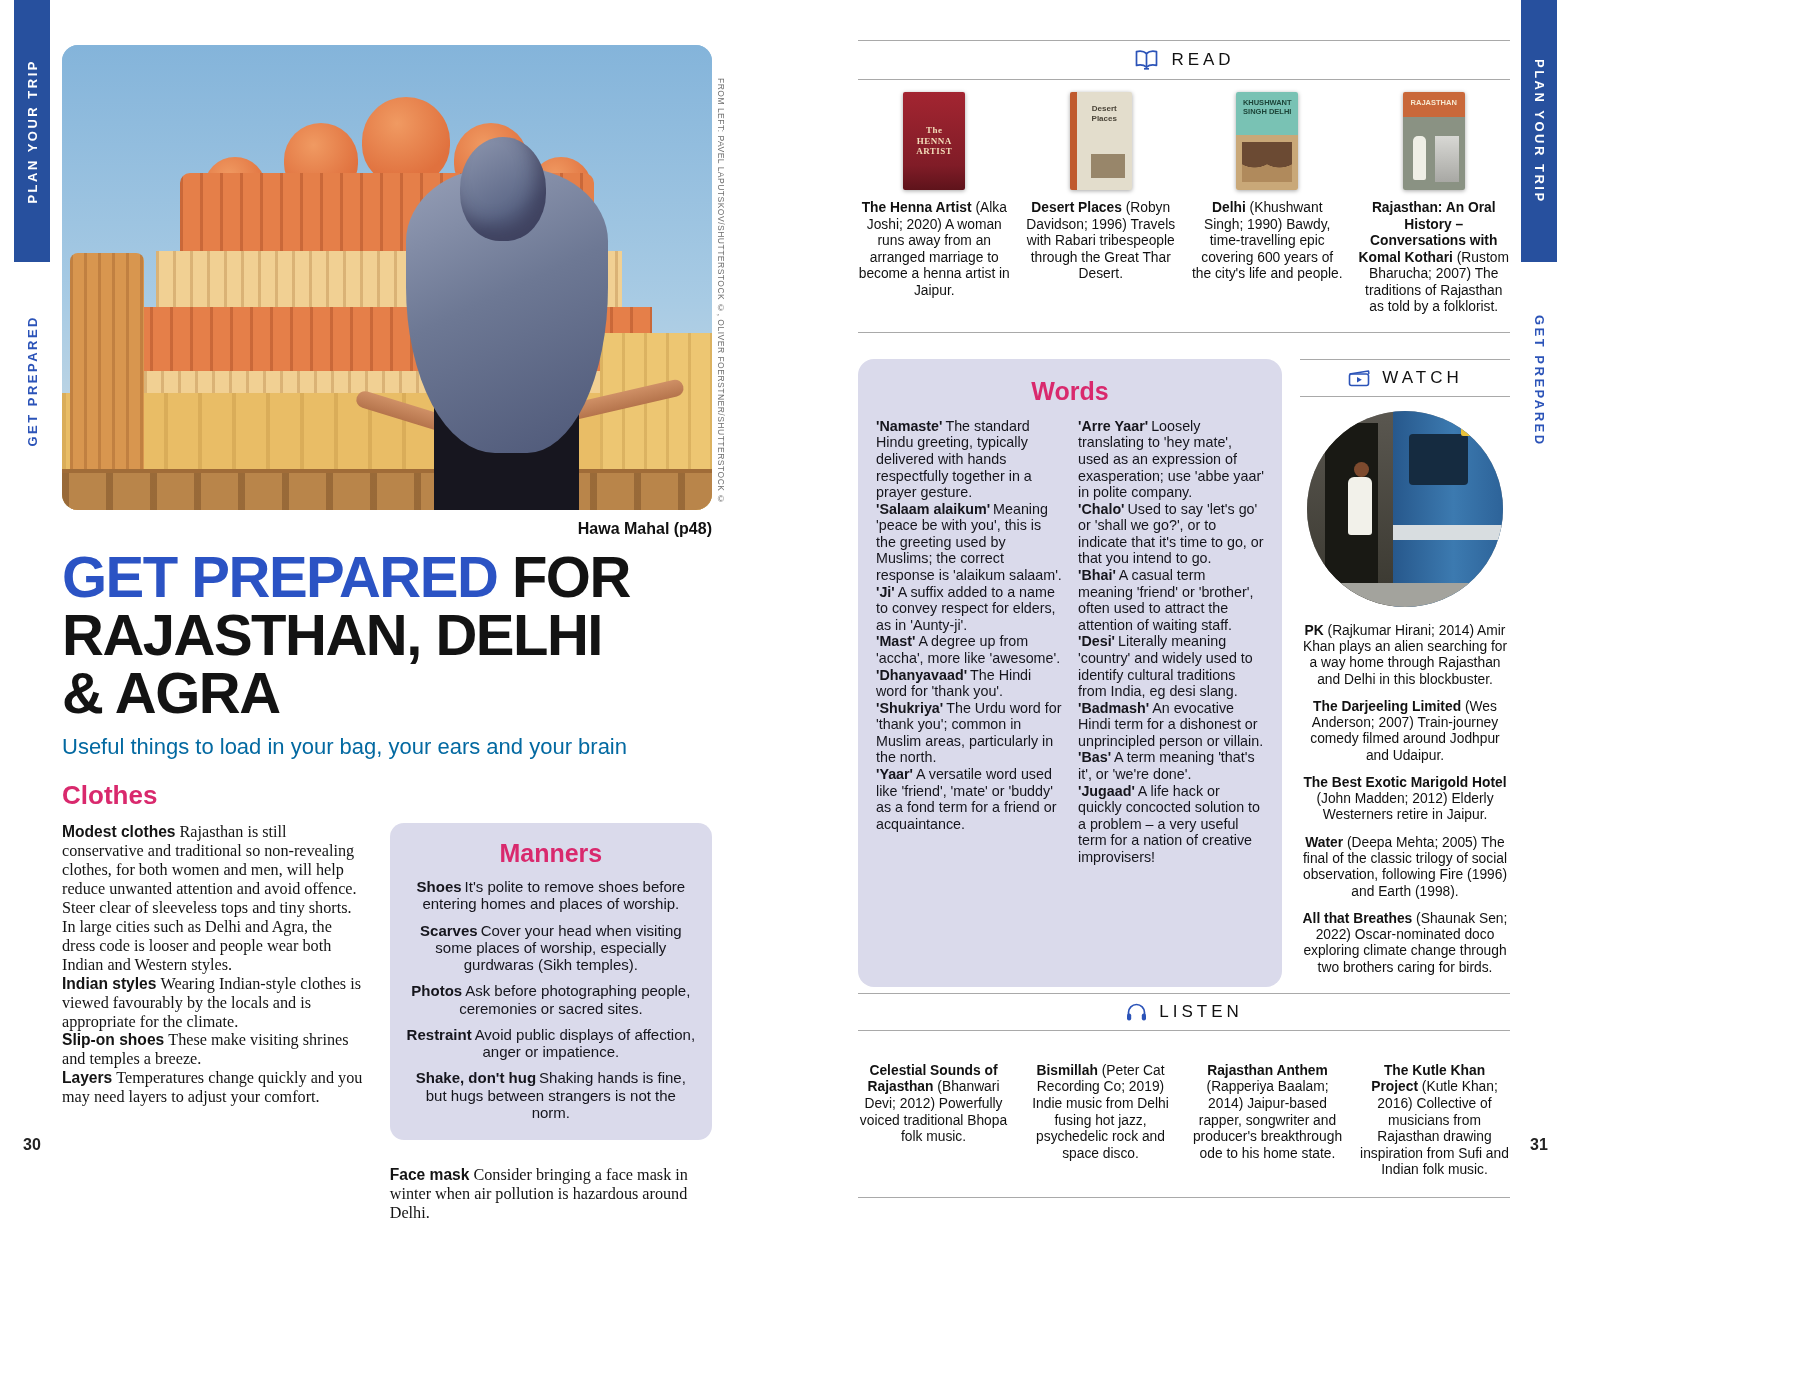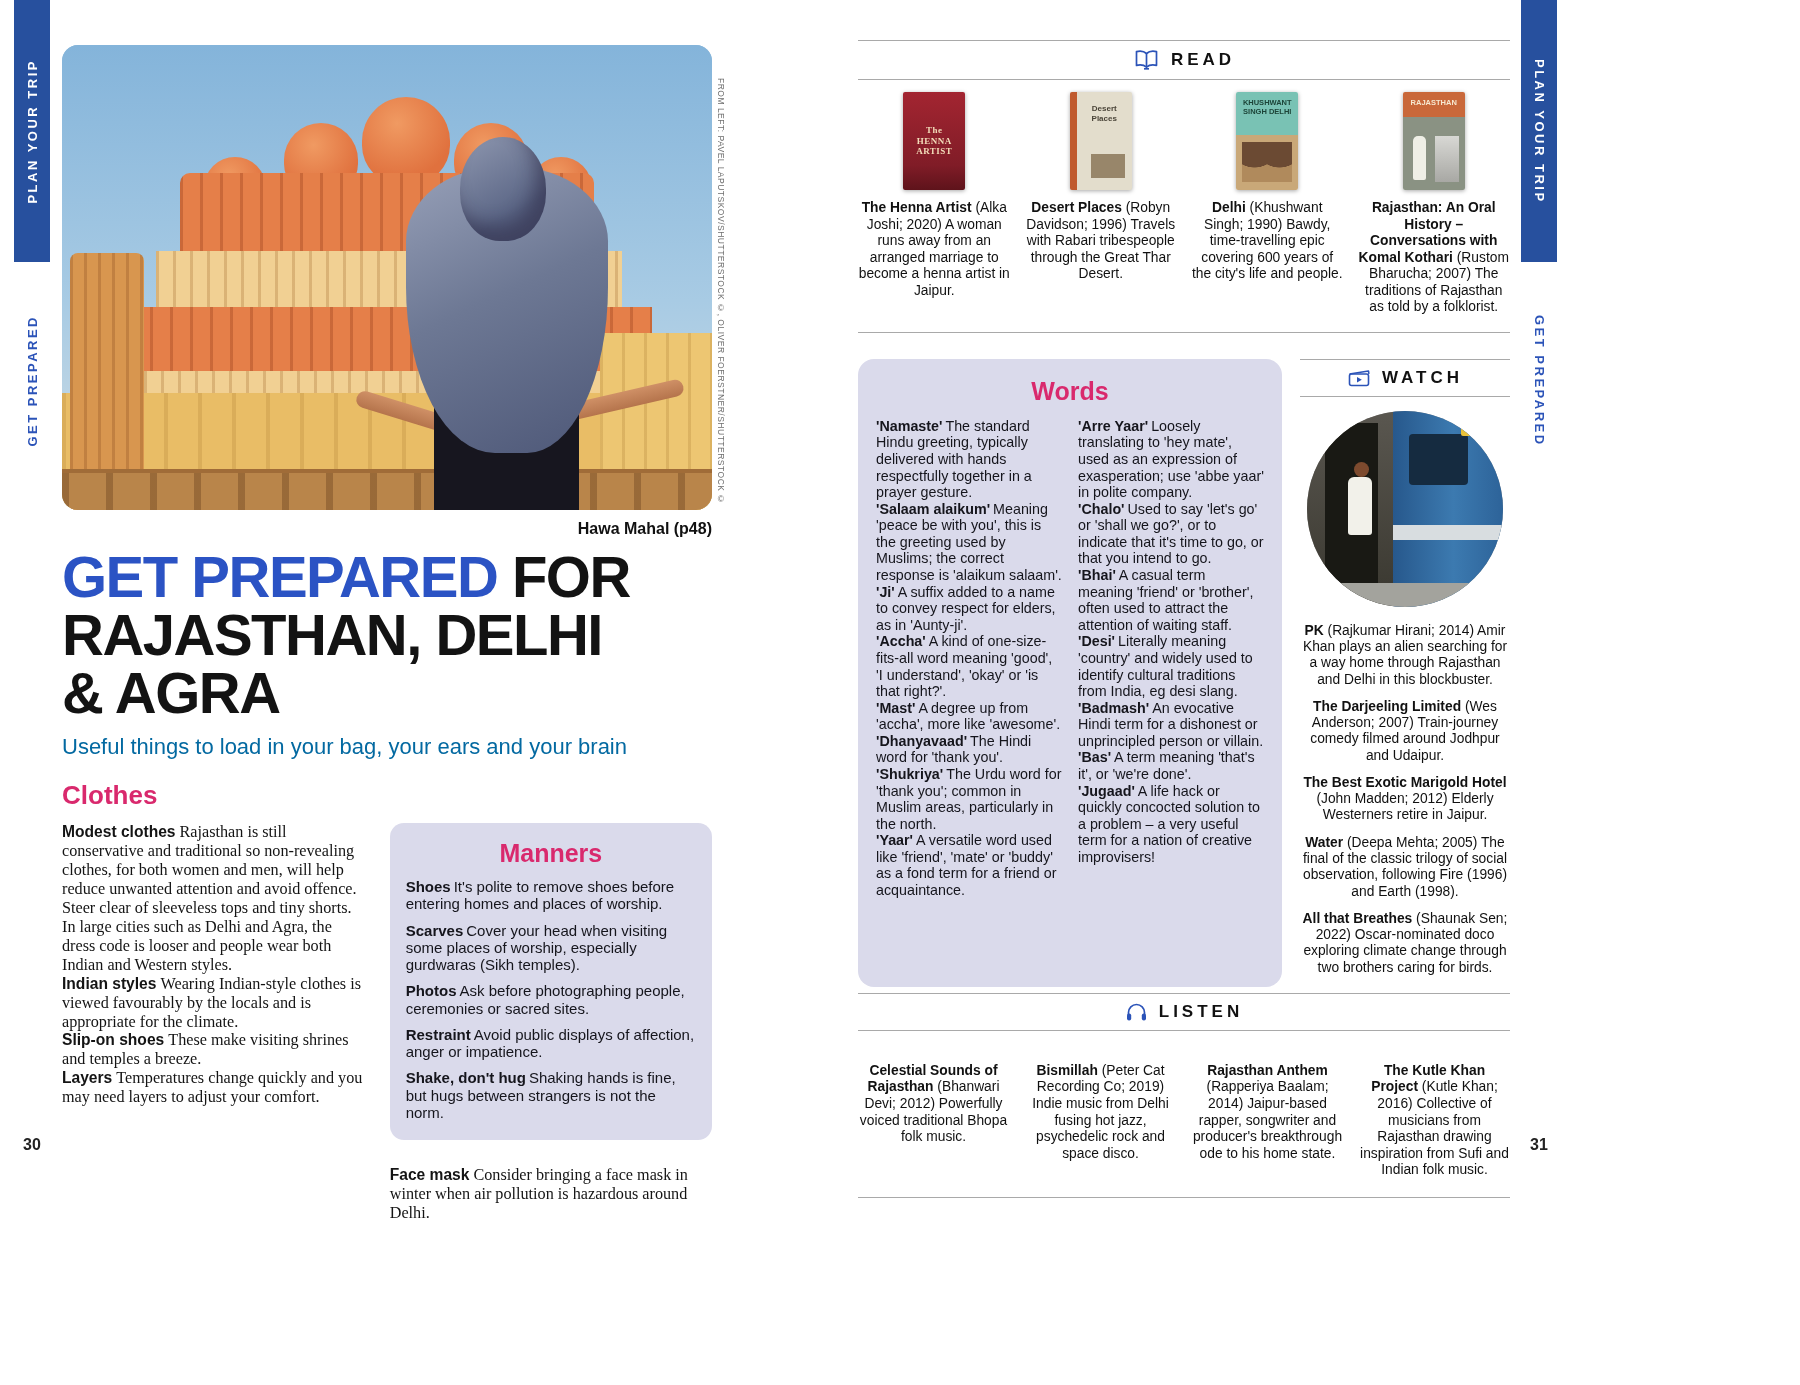--- a/index.html
+++ b/index.html
@@ -60,29 +60,29 @@
 
   .pink-h { color:#d9296d; font-size:26px; font-weight:bold; }
   .clothes-h { margin-top:20px; }
   .lcols { display:flex; gap:26px; margin-top:12px; }
   .lcol1 { width:322px; font-family:"Liberation Serif", serif; font-size:16.2px; line-height:1.17; }
   .lcol1 p { margin:0; }
   .lead { font-family:"Liberation Sans", sans-serif; font-weight:bold; font-size:15.6px; margin-right:4px; }
   .lcol2 { width:344px; }
   .manners-box { background:#dadaeb; border-radius:14px; padding:16px 16px 10px; }
   .manners-box h3 { text-align:center; font-size:25px; margin-bottom:10px; }
-  .mentry { font-size:15px; line-height:1.15; margin-bottom:9px; color:#15151c; }
+  .mentry { font-size:15px; line-height:1.15; text-align:center; margin-bottom:9px; color:#15151c; }
   .mentry b { margin-right:3px; }
   .facemask { margin-top:26px; font-family:"Liberation Serif", serif; font-size:16.2px; line-height:1.17; }
 
   
   .page-right { position:absolute; left:858px; top:40px; width:652px; }
   .rule { height:1px; background:#a9a9a9; }
   .hdr-row { display:flex; align-items:center; justify-content:center; gap:11px; padding:8px 0; }
-  .hdr-label { font-size:17px; font-weight:bold; letter-spacing:4px; color:#111; }
+  .hdr-label { font-size:17px; font-weight:normal; letter-spacing:4px; color:#111; }
   .icon svg { display:block; }
 
   .books { display:grid; grid-template-columns:repeat(4,1fr); gap:14px; margin-top:12px; }
   .book { text-align:center; }
   .cover { position:relative; width:62px; height:98px; margin:0 auto; border-radius:2px;
            box-shadow:0 1px 4px rgba(0,0,0,.35); display:flex; justify-content:center; padding:6px 4px; overflow:hidden; }
   .cover span { font-size:8px; font-weight:bold; line-height:1.2; }
   .cover-1 { background:linear-gradient(180deg,#a32531 0%,#801c27 75%,#5e131b 100%); align-items:center; }
   .cover-1 span { color:#f3ddba; font-family:"Liberation Serif", serif; font-size:9px; letter-spacing:.5px; }
   .cover-2 { background:#e3ddcc; border-left:7px solid #c05a2e; align-items:flex-start; }
@@ -241,21 +241,20 @@
     </div>
 
     <div class="middle">
       <div class="words-box">
         <h3 class="pink-h">Words</h3>
         <div class="wcols">
           <div class="wcol">
             <p><b>'Namaste'</b><span>The standard Hindu greeting, typically delivered with hands respectfully together in a prayer gesture.</span></p>
             <p><b>'Salaam alaikum'</b><span>Meaning 'peace be with you', this is the greeting used by Muslims; the correct response is 'alaikum salaam'.</span></p>
             <p><b>'Ji'</b><span>A suffix added to a name to convey respect for elders, as in 'Aunty-ji'.</span></p>
-            <p><b>'Accha'</b><span>A kind of one-size-fits-all word meaning 'good', 'I understand', 'okay' or 'is that right?'.</span></p>
             <p><b>'Mast'</b><span>A degree up from 'accha', more like 'awesome'.</span></p>
             <p><b>'Dhanyavaad'</b><span>The Hindi word for 'thank you'.</span></p>
             <p><b>'Shukriya'</b><span>The Urdu word for 'thank you'; common in Muslim areas, particularly in the north.</span></p>
             <p><b>'Yaar'</b><span>A versatile word used like 'friend', 'mate' or 'buddy' as a fond term for a friend or acquaintance.</span></p>
           </div>
           <div class="wcol">
             <p><b>'Arre Yaar'</b><span>Loosely translating to 'hey mate', used as an expression of exasperation; use 'abbe yaar' in polite company.</span></p>
             <p><b>'Chalo'</b><span>Used to say 'let's go' or 'shall we go?', or to indicate that it's time to go, or that you intend to go.</span></p>
             <p><b>'Bhai'</b><span>A casual term meaning 'friend' or 'brother', often used to attract the attention of waiting staff.</span></p>
             <p><b>'Desi'</b><span>Literally meaning 'country' and widely used to identify cultural traditions from India, eg desi slang.</span></p>

